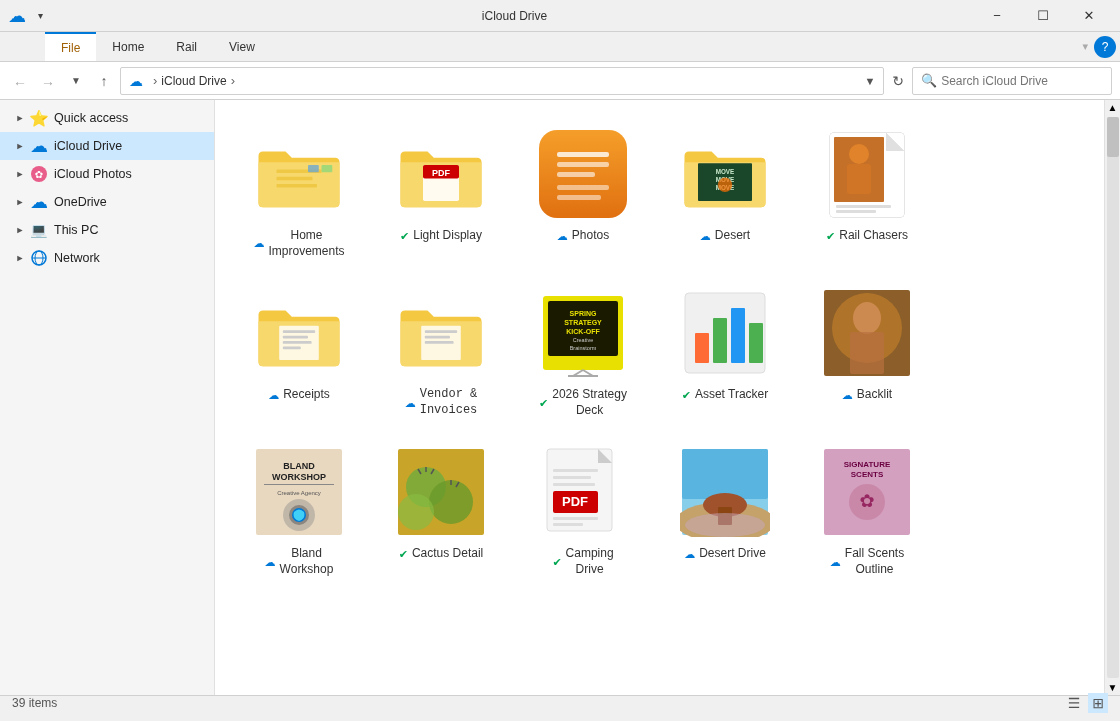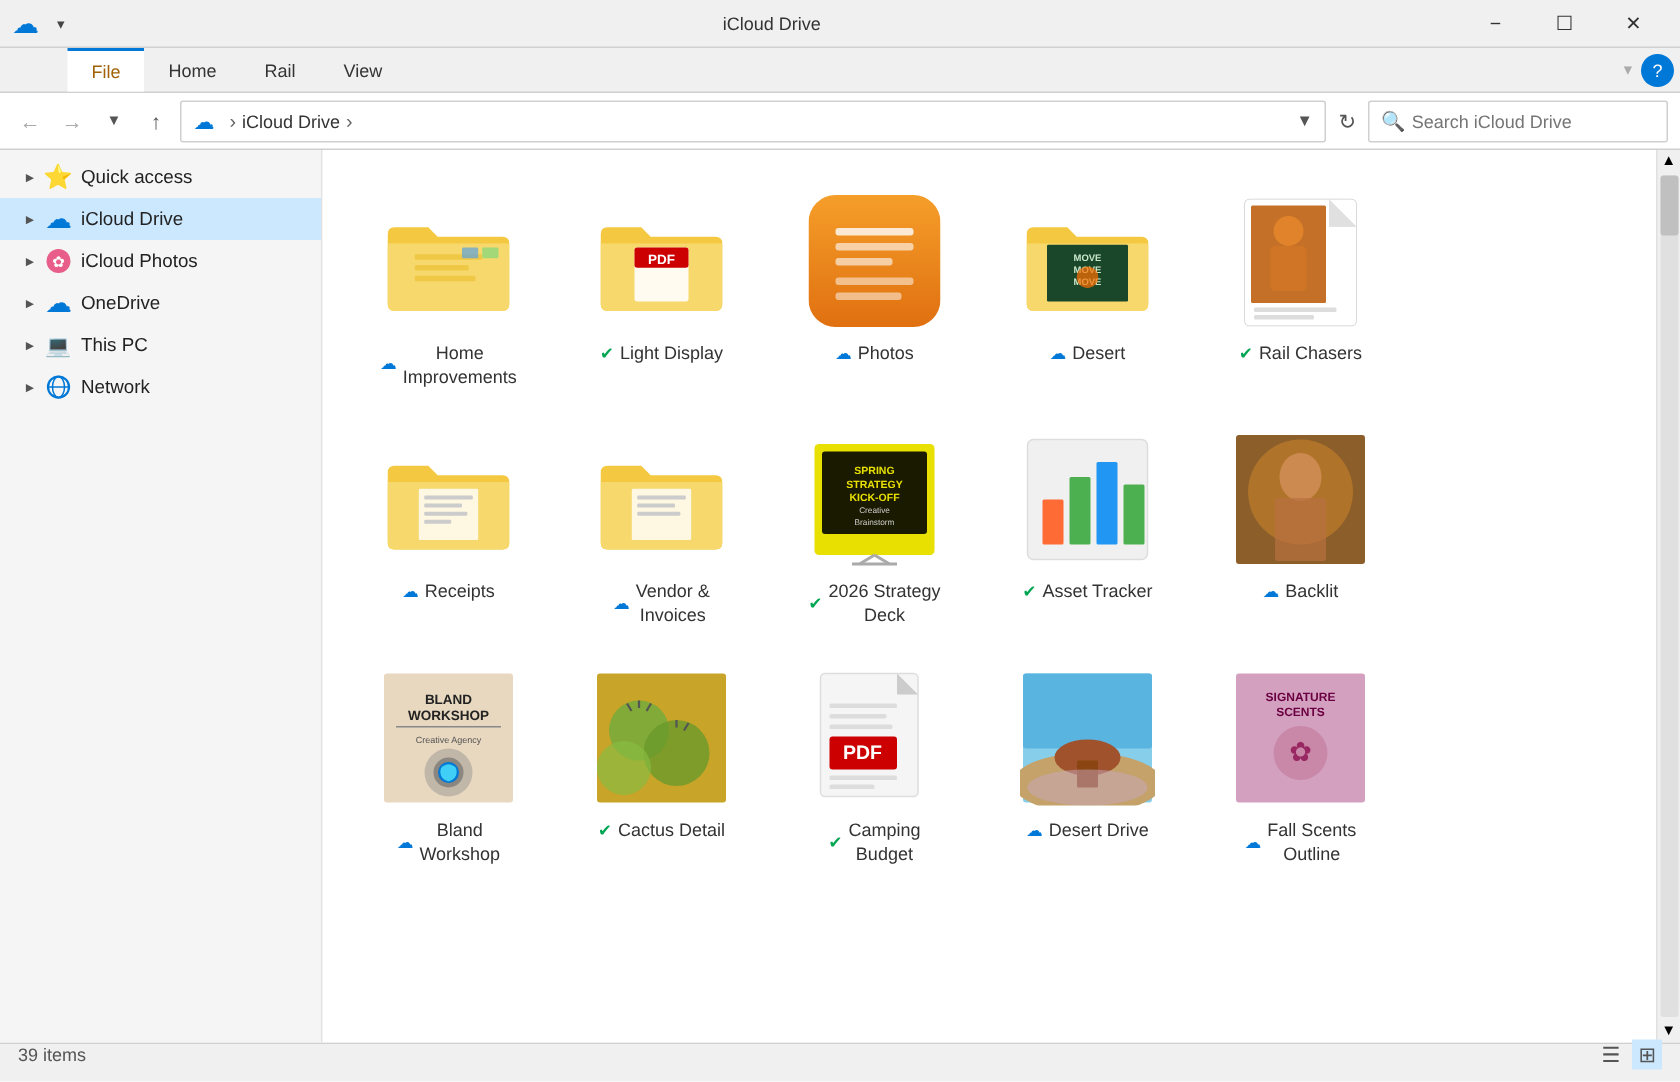--- a/index.html
+++ b/index.html
@@ -421,21 +421,21 @@
             <path d="M5 20 Q5 15 10 15 L35 15 L42 22 L90 22 Q95 22 95 27 L95 72 Q95 77 90 77 L10 77 Q5 77 5 72 Z" fill="#f5c842"></path>
             <path d="M5 27 L95 27 L95 72 Q95 77 90 77 L10 77 Q5 77 5 72 Z" fill="#f7d86c"></path>
             <rect x="28" y="32" width="44" height="38" rx="1" fill="white" opacity="0.8"></rect>
             <rect x="32" y="37" width="36" height="3" rx="1" fill="#ccc"></rect>
             <rect x="32" y="43" width="28" height="3" rx="1" fill="#ccc"></rect>
             <rect x="32" y="49" width="32" height="3" rx="1" fill="#ccc"></rect>
           </svg>
         </div>
         <div class="file-name">
           <span class="sync-icon sync-cloud">☁</span>
-          <span style="white-space:pre-line;">Vendor &amp;
+          <span style="white-space:pre-line;font-family:Liberation Mono, monospace;">Vendor &amp;
 Invoices</span>
         </div>
       </div>
 
       <div class="file-item">
         <div class="file-thumb">
 
           <svg width="90" height="90" viewBox="0 0 90 90" xmlns="http://www.w3.org/2000/svg">
             <rect x="5" y="8" width="80" height="74" rx="3" fill="#e8e000"></rect>
             <rect x="10" y="13" width="70" height="55" rx="2" fill="#1a1a00"></rect>
@@ -552,21 +552,21 @@
 
             <rect x="10" y="44" width="45" height="22" rx="2" fill="#cc0000"></rect>
             <text x="32" y="59" text-anchor="middle" font-size="13" font-weight="bold" fill="white">PDF</text>
             <rect x="10" y="70" width="45" height="3" rx="1" fill="#ddd"></rect>
             <rect x="10" y="76" width="30" height="3" rx="1" fill="#ddd"></rect>
           </svg>
         </div>
         <div class="file-name">
           <span class="sync-icon sync-ok">✔</span>
           <span style="white-space:pre-line;">Camping
-Budget</span>
+Drive</span>
         </div>
       </div>
 
       <div class="file-item">
         <div class="file-thumb">
           <svg width="90" height="90" viewBox="0 0 90 90" xmlns="http://www.w3.org/2000/svg">
             <rect x="2" y="2" width="86" height="86" rx="2" fill="#87ceeb"></rect>
 
             <rect x="2" y="2" width="86" height="50" rx="2" fill="#5ab4e0"></rect>
 

